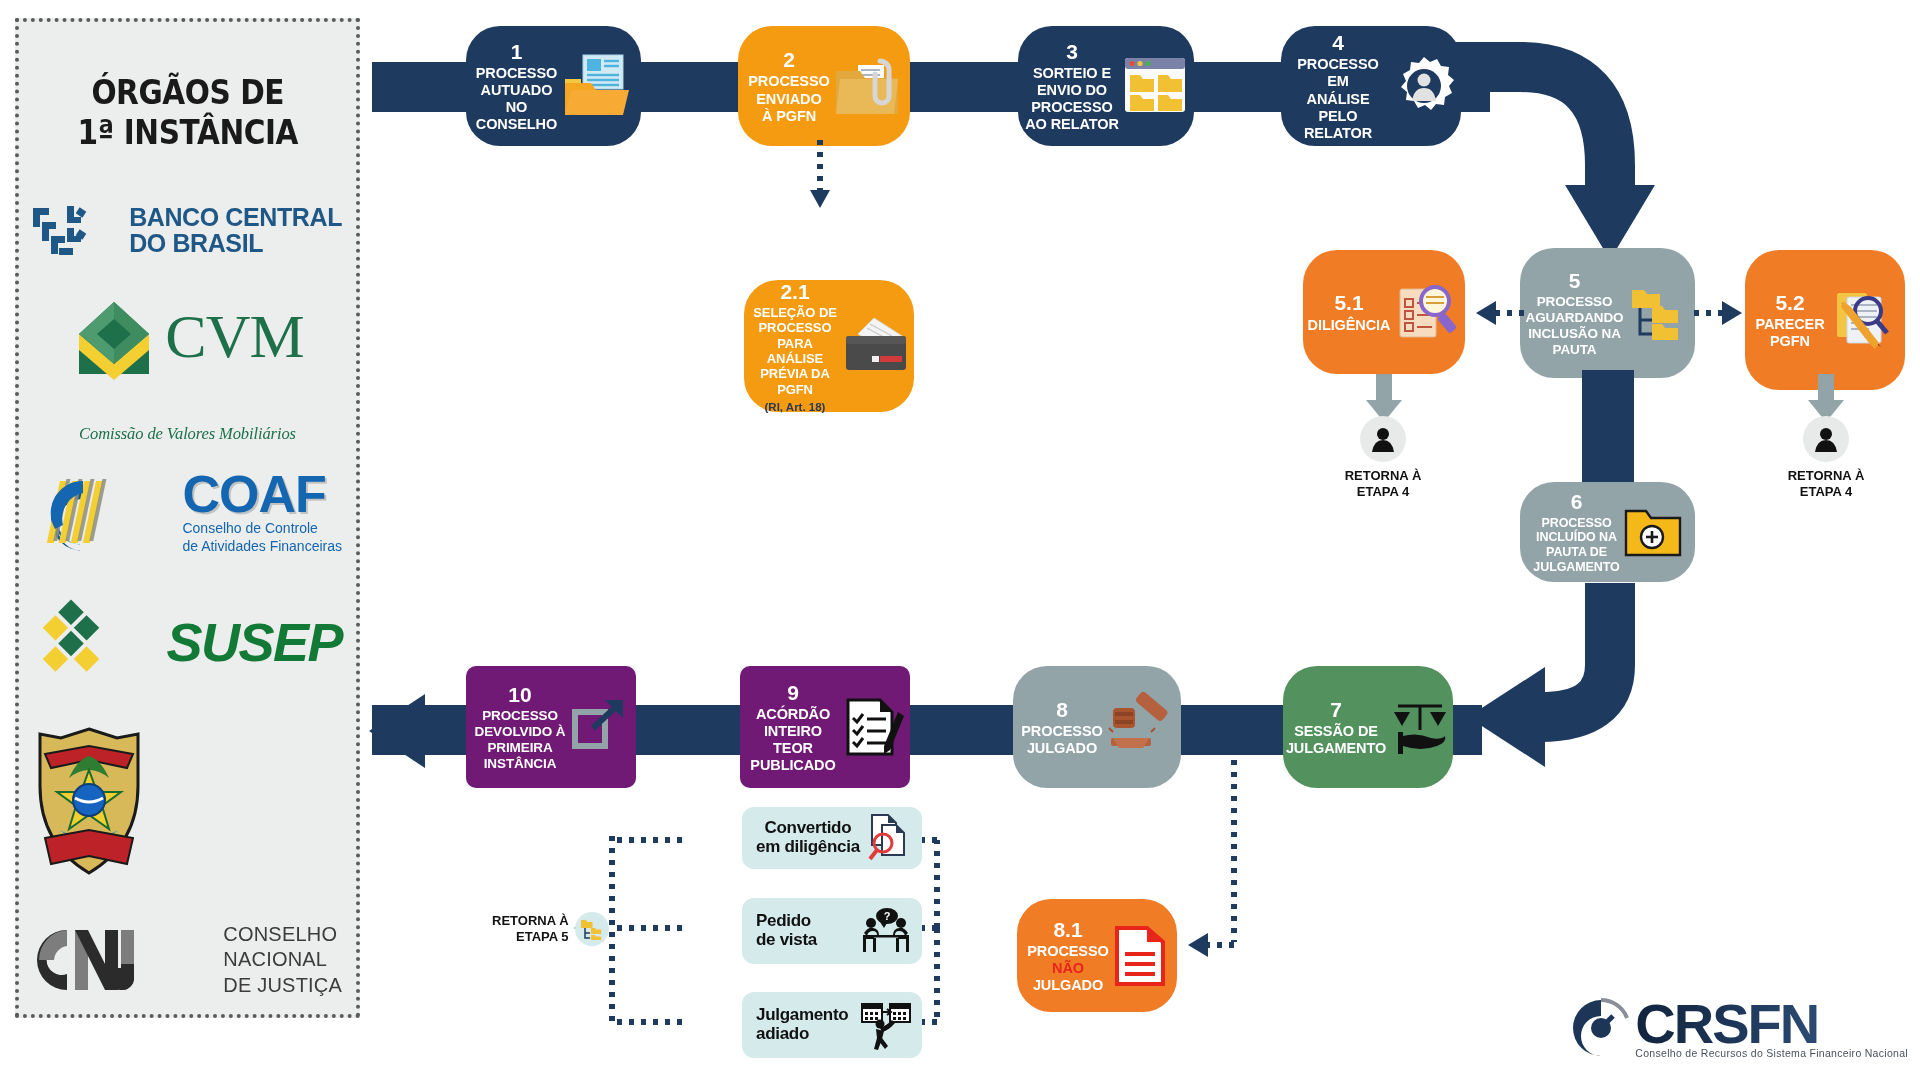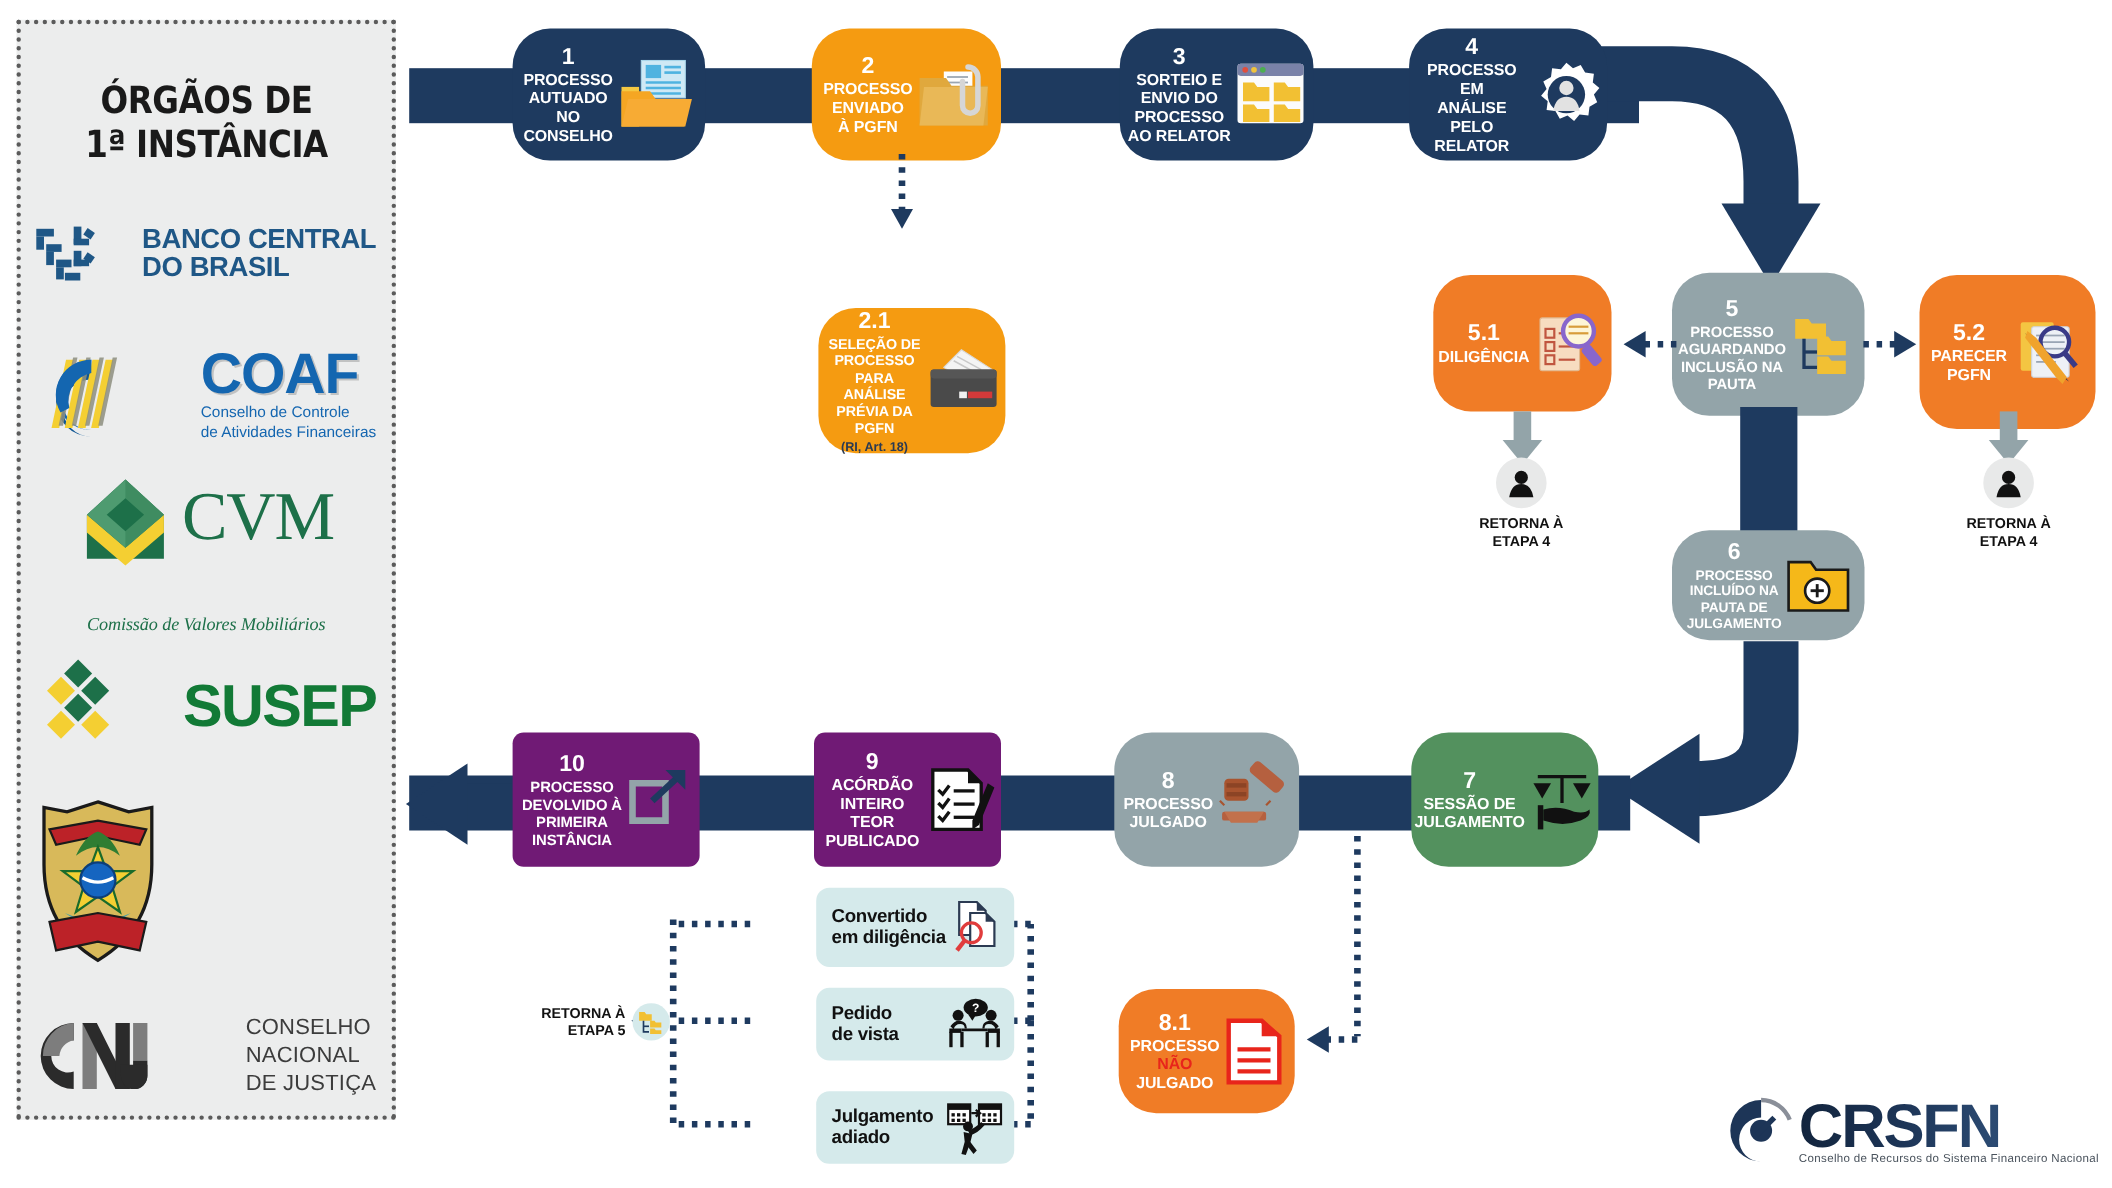--- a/index.html
+++ b/index.html
@@ -64,21 +64,21 @@
   .coaf-mark { width: 100px; height: 92px; position: relative; }
   .coaf-txtwrap { display:flex; flex-direction: column; }
   .coaf-txt {
     font-weight: bold; font-size: 52px; color: #1466b0;
     letter-spacing: -1px; line-height: 0.92;
     text-shadow: 2px 2px 0 rgba(0,0,0,.18);
   }
   .coaf-sub { font-size: 14px; color: #1466b0; line-height: 1.25; margin-top:1px;}
 
   
-  .susep { height: 120px; gap: 24px; }
+  .susep { height: 120px; gap: 24px; font-style: italic; }
   .susep-mark { width: 76px; height: 76px; position: relative; }
   .susep-txt { font-weight: bold; font-size: 54px; color: #127a36; letter-spacing: -1.5px; }
 
   
   .pf { height: 190px; }
   .pf-badge { position: relative; width: 112px; height: 150px; }
 
   
   .cnj { height: 120px; gap: 14px; }
   .cnj-txt { font-size: 20px; color: #3c3c3c; line-height: 1.28; letter-spacing: 0.2px;}
@@ -158,20 +158,36 @@
           <i style="left:34px;top:13px;width:14px;height:6px;"></i>
           <i style="left:34px;top:24px;width:7px;height:14px;"></i>
           <i style="left:34px;top:32px;width:14px;height:6px;"></i>
           <i style="left:44px;top:5px;width:8px;height:7px;transform:rotate(34deg);"></i>
           <i style="left:44px;top:27px;width:8px;height:7px;transform:rotate(34deg);"></i>
         </div>
         <div class="bacen-txt">
           <div>BANCO CENTRAL</div>
           <div>DO BRASIL</div>
         </div>
+      </div>
+
+      <div class="logo-slot cvm">
+        <div class="cvm-row">
+          <div class="cvm-mark">
+            <svg width="86" height="86" viewBox="0 0 86 86">
+              <polygon points="8,40 43,8 78,40 78,80 8,80" fill="#1d7049"></polygon>
+              <polygon points="8,40 43,70 78,40 78,56 43,86 8,56" fill="#f4cf32"></polygon>
+              <polygon points="8,40 43,8 78,40 43,70" fill="#4e9b70"></polygon>
+              <polygon points="43,8 78,40 43,70" fill="#3f8c61"></polygon>
+              <polygon points="26,40 43,25 60,40 43,55" fill="#1d7049"></polygon>
+            </svg>
+          </div>
+          <div class="cvm-txt">CVM</div>
+        </div>
+        <div class="cvm-sub">Comissão de Valores Mobiliários</div>
       </div>
 
       <div class="logo-slot coaf">
         <div class="coaf-mark">
           <svg width="100" height="92" viewBox="0 0 100 92">
             <path d="M50 14 A32 32 0 1 0 50 78 A26 26 0 1 1 50 26 Z" fill="#1466b0"></path>
             <path d="M50 20 A32 32 0 1 0 50 84 A26 26 0 1 1 50 32 Z" fill="#0f5693"></path>
             <g fill="#f4cf32">
               <rect x="30" y="14" width="7" height="62" transform="skewX(-12)"></rect>
               <rect x="42" y="14" width="7" height="62" transform="skewX(-12)"></rect>
@@ -189,36 +205,20 @@
         </div>
         <div class="coaf-txtwrap">
           <div class="coaf-txt">COAF</div>
           <div class="coaf-sub">
             <div>Conselho de Controle</div>
             <div>de Atividades Financeiras</div>
           </div>
         </div>
       </div>
 
-      <div class="logo-slot cvm">
-        <div class="cvm-row">
-          <div class="cvm-mark">
-            <svg width="86" height="86" viewBox="0 0 86 86">
-              <polygon points="8,40 43,8 78,40 78,80 8,80" fill="#1d7049"></polygon>
-              <polygon points="8,40 43,70 78,40 78,56 43,86 8,56" fill="#f4cf32"></polygon>
-              <polygon points="8,40 43,8 78,40 43,70" fill="#4e9b70"></polygon>
-              <polygon points="43,8 78,40 43,70" fill="#3f8c61"></polygon>
-              <polygon points="26,40 43,25 60,40 43,55" fill="#1d7049"></polygon>
-            </svg>
-          </div>
-          <div class="cvm-txt">CVM</div>
-        </div>
-        <div class="cvm-sub">Comissão de Valores Mobiliários</div>
-      </div>
-
       <div class="logo-slot susep">
         <div class="susep-mark">
           <svg width="76" height="76" viewBox="0 0 76 76">
             <g transform="rotate(45 38 38)">
               <rect x="8" y="8" width="18" height="18" fill="#1d7049"></rect>
               <rect x="30" y="8" width="18" height="18" fill="#1d7049"></rect>
               <rect x="8" y="30" width="18" height="18" fill="#f4cf32"></rect>
               <rect x="30" y="30" width="18" height="18" fill="#1d7049"></rect>
               <rect x="52" y="30" width="18" height="18" fill="#f4cf32"></rect>
               <rect x="30" y="52" width="18" height="18" fill="#f4cf32"></rect>
@@ -662,21 +662,21 @@
     <polygon points="216,116 216,140 198,128" fill="#1e3a5f"></polygon>
     <polygon points="216,210 216,234 198,222" fill="#1e3a5f"></polygon>
 
     <line class="dot" x1="10" y1="40" x2="-60" y2="40" stroke="#1e3a5f" stroke-width="6"></line>
     <line class="dot" x1="10" y1="128" x2="-60" y2="128" stroke="#1e3a5f" stroke-width="6"></line>
     <line class="dot" x1="10" y1="222" x2="-60" y2="222" stroke="#1e3a5f" stroke-width="6"></line>
     <line class="dot" x1="-60" y1="36" x2="-60" y2="226" stroke="#1e3a5f" stroke-width="6"></line>
     <polygon points="-78,116 -78,140 -98,128" fill="#1e3a5f"></polygon>
   </svg>
 
-  <div class="outcome" style="left:742px; top:807px; width:180px; height:72px;">
+  <div class="outcome" style="left:742px; top:807px; width:180px; height:62px;text-align:center;">
     <div class="o-txt">
       <div>Convertido</div>
       <div>em diligência</div>
     </div>
     <div class="ico">
       <svg width="46" height="50" viewBox="0 0 46 50">
         <path d="M6 2 h16 l8 8 v22 H6 Z" fill="#fff" stroke="#2b3a52" stroke-width="2"></path>
         <polygon points="22,2 30,10 22,10" fill="#2b3a52"></polygon>
         <path d="M16 12 h14 l8 8 v22 H16 Z" fill="#fff" stroke="#2b3a52" stroke-width="2"></path>
         <polygon points="30,12 38,20 30,20" fill="#2b3a52"></polygon>

